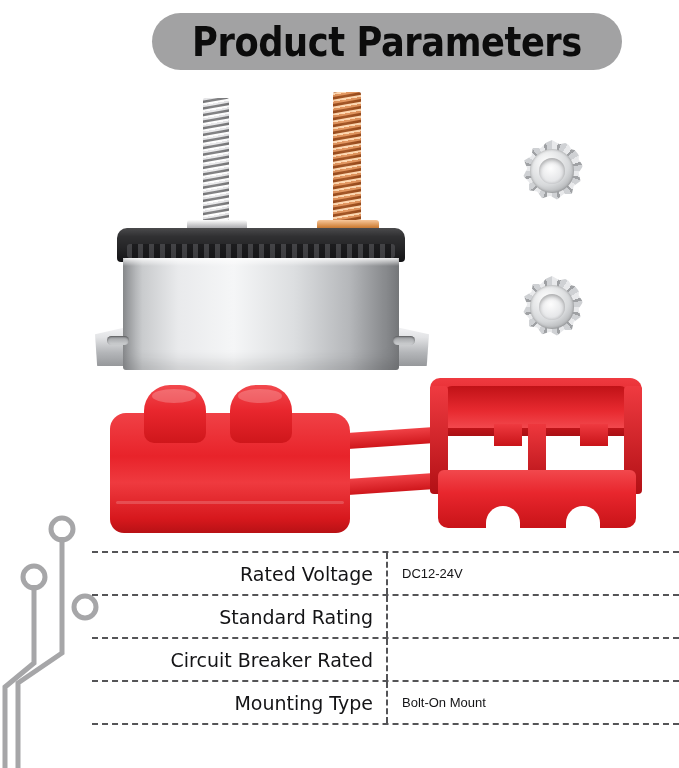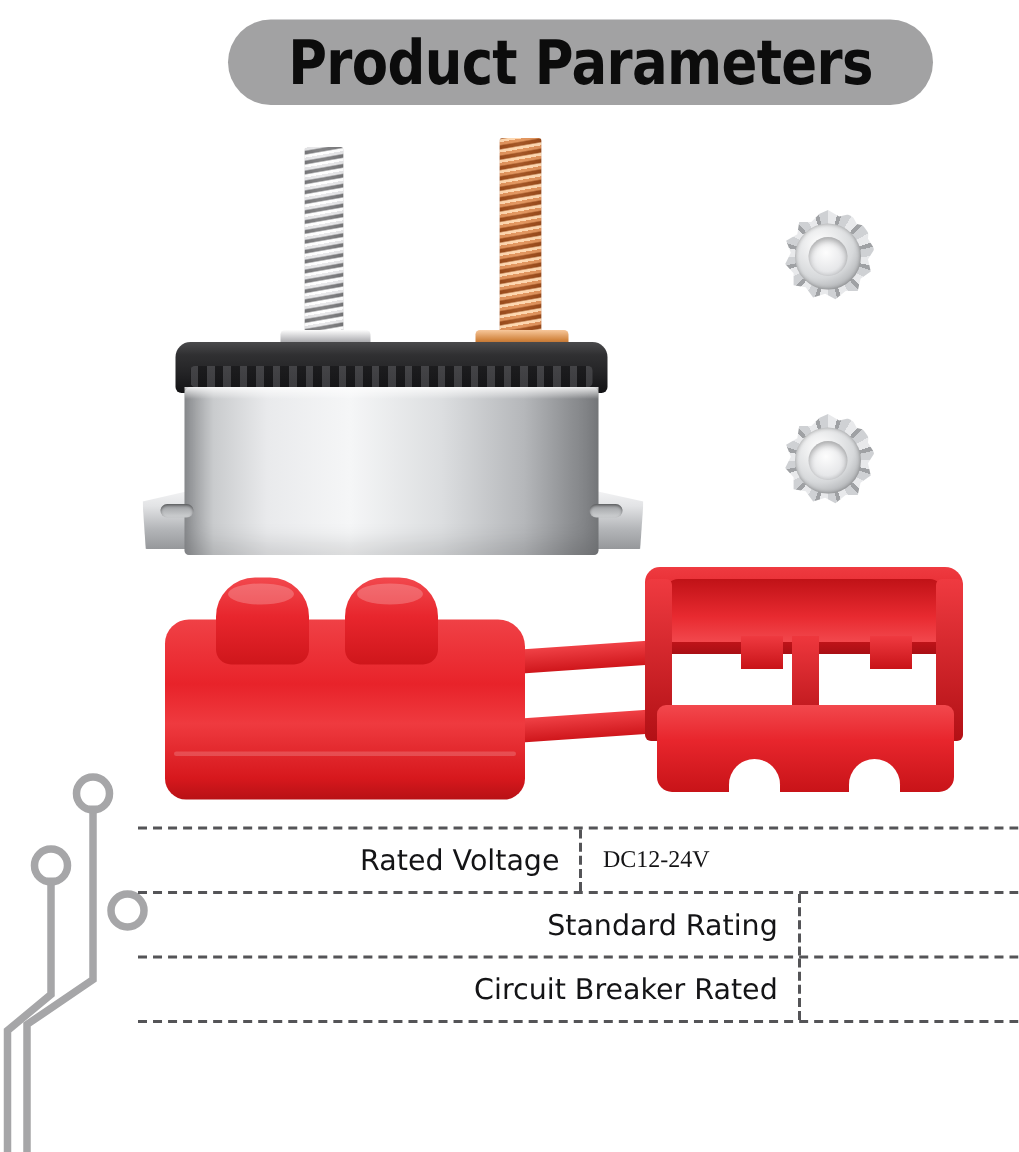--- a/index.html
+++ b/index.html
@@ -300,21 +300,20 @@
     position: absolute;
     left: 92px;
     top: 551px;
     width: 587px;
   }
   .spec-row {
     display: flex;
     align-items: center;
     height: 41px;
     border-top: 2px dashed #545457;
-    justify-content: center;
   }
   .spec-row:last-child {
     border-bottom: 2px dashed #545457;
   }
   .spec-label {
     width: 294px;
     text-align: right;
     padding-right: 13px;
     box-sizing: border-box;
     font-family: "DejaVu Sans", sans-serif;
@@ -323,22 +322,22 @@
     white-space: nowrap;
   }
   .spec-divider {
     width: 0;
     align-self: stretch;
     border-left: 2px dashed #545457;
   }
   .spec-value {
     flex: 1;
     padding-left: 14px;
-    font-family: Liberation Serif, serif;
-    font-size: 16px;
+    font-family: Liberation Sans, sans-serif;
+    font-size: 13px;
     color: #141416;
     white-space: nowrap;
   }
 </style>
 </head>
 <body>
 
 <div class="banner"></div>
 <div class="banner-title">Product Parameters</div>
 
@@ -416,14 +415,19 @@
   <div class="spec-row">
     <div class="spec-label">Standard Rating</div>
     <div class="spec-divider"></div>
   </div>
 
   <div class="spec-row">
     <div class="spec-label">Circuit Breaker Rated</div>
     <div class="spec-divider"></div>
   </div>
 
+  <div class="spec-row">
+    <div class="spec-label">Mounting Type</div>
+    <div class="spec-divider"></div>
+    <div class="spec-value">Bolt-On Mount</div>
+  </div>
 
 </div>
 
 </body></html>

